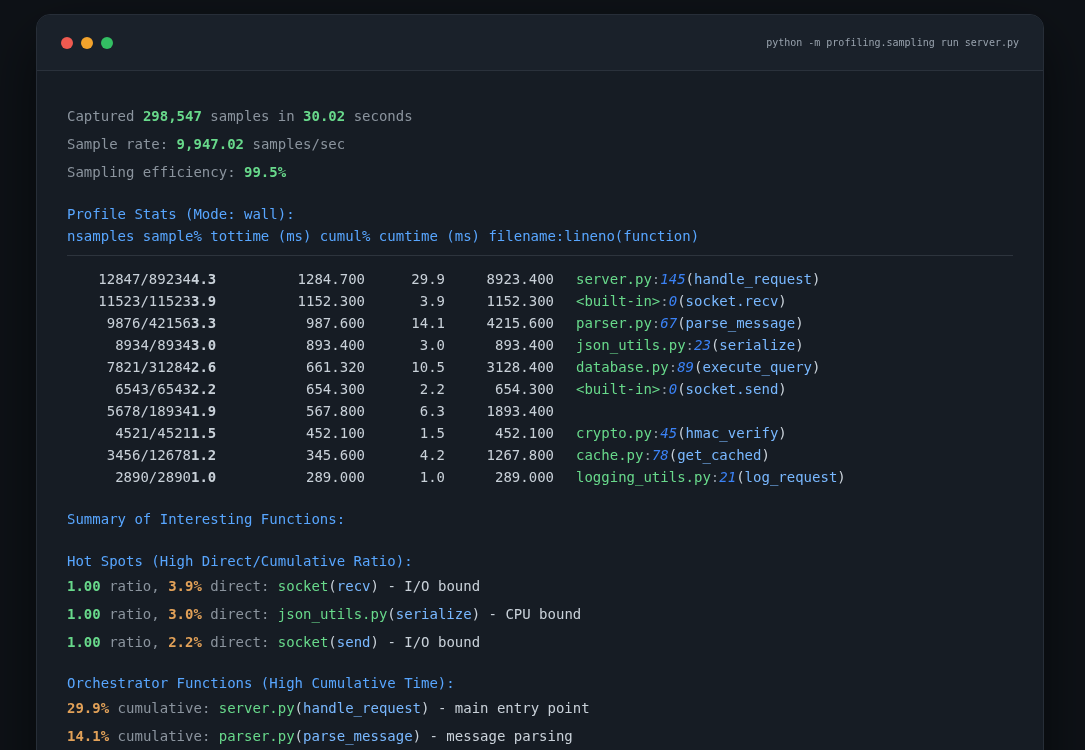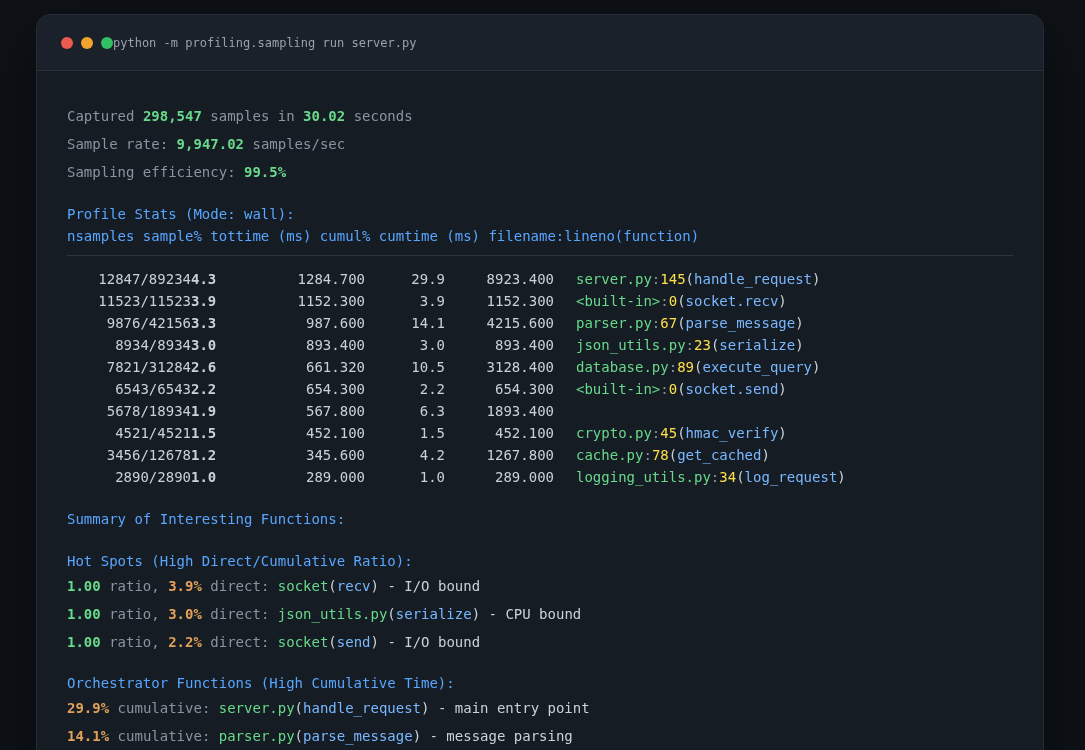--- a/index.html
+++ b/index.html
@@ -28,40 +28,40 @@
     border-radius: 13px 13px 0 0;
     padding: 0 24px;
   }
   .dots { display: flex; gap: 8px; align-items: center; }
   .dot { width: 12px; height: 12px; border-radius: 50%; cursor: default; }
   .dot.red   { background: #ef5a50; }
   .dot.amber { background: #f2a32c; }
   .dot.green { background: #33bf63; }
   .titlebar-title {
     flex: 1;
-    text-align: left;
-    font-size: 12px;
+    text-align: right;
+    font-size: 10px;
     color: #98a2ad;
     white-space: nowrap;
   }
   .content {
     padding: 18px 30px 0 30px;
     font-size: 14px;
     line-height: 22px;
     white-space: nowrap;
   }
   .line { display: block; }
   
   .gray   { color: #8b949e; }
   .bright { color: #c9d1d9; }
   .grn    { color: #68d98b; }
   .grn-b  { color: #68d98b; font-weight: bold; }
   .blu-b  { color: #58a6ff; font-weight: normal; }
   .fnblu  { color: #79b8ff; }
-  .org    { color: #fde047; }
+  .org    { color: #3b82f6; font-style: italic; }
   .org-b  { color: #e2a158; font-weight: bold; }
   
   .l-cmd      { margin-top: 0; }
   .l-stat1    { margin-top: 16px; }
   .l-stat     { margin-top: 6px; }
   .l-profile  { margin-top: 20px; }
   .l-colhead  { margin-top: 0; }
   .divider {
     height: 1px;
     background: #2d343d;
@@ -188,21 +188,21 @@
         <span class="c5 bright">1267.800</span>
         <span class="c6"><span class="grn">cache.py</span><span class="gray">:</span><span class="org">78</span><span class="bright">(</span><span class="fnblu">get_cached</span><span class="bright">)</span></span>
       </div>
 
     <div class="trow">
         <span class="c1 bright">2890/2890</span>
         <span class="c2 bright">1.0</span>
         <span class="c3 bright">289.000</span>
         <span class="c4 bright">1.0</span>
         <span class="c5 bright">289.000</span>
-        <span class="c6"><span class="grn">logging_utils.py</span><span class="gray">:</span><span class="org">34</span><span class="bright">(</span><span class="fnblu">log_request</span><span class="bright">)</span></span>
+        <span class="c6"><span class="grn">logging_utils.py</span><span class="gray">:</span><span class="org">21</span><span class="bright">(</span><span class="fnblu">log_request</span><span class="bright">)</span></span>
       </div>
 
     <div class="line l-summary blu-b">Summary of Interesting Functions:</div>
 
     <div class="line l-hottitle blu-b">Hot Spots (High Direct/Cumulative Ratio):</div>
 
     <div class="line l-hot1"><span class="grn-b">1.00</span> <span class="gray">ratio,</span> <span class="org-b">3.9%</span> <span class="gray">direct:</span> <span><span class="grn">socket</span><span class="bright">(</span><span class="fnblu">recv</span><span class="bright">)</span></span> <span class="bright">- I/O bound</span></div>
 
     <div class="line l-hot"><span class="grn-b">1.00</span> <span class="gray">ratio,</span> <span class="org-b">3.0%</span> <span class="gray">direct:</span> <span><span class="grn">json_utils.py</span><span class="bright">(</span><span class="fnblu">serialize</span><span class="bright">)</span></span> <span class="bright">- CPU bound</span></div>
 

